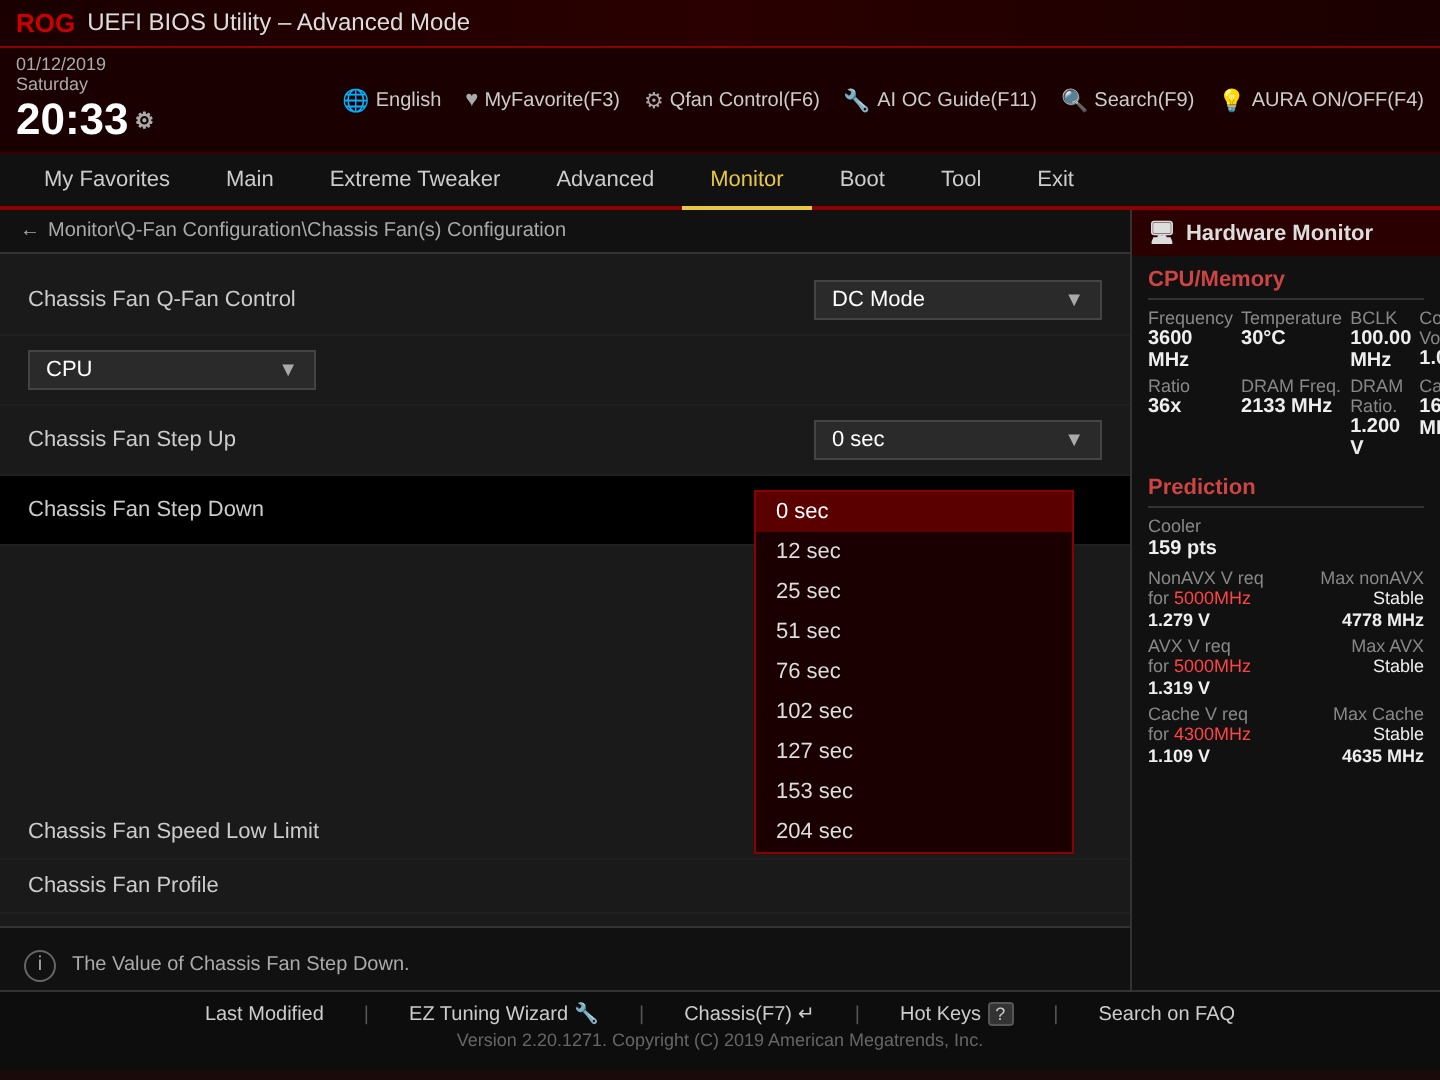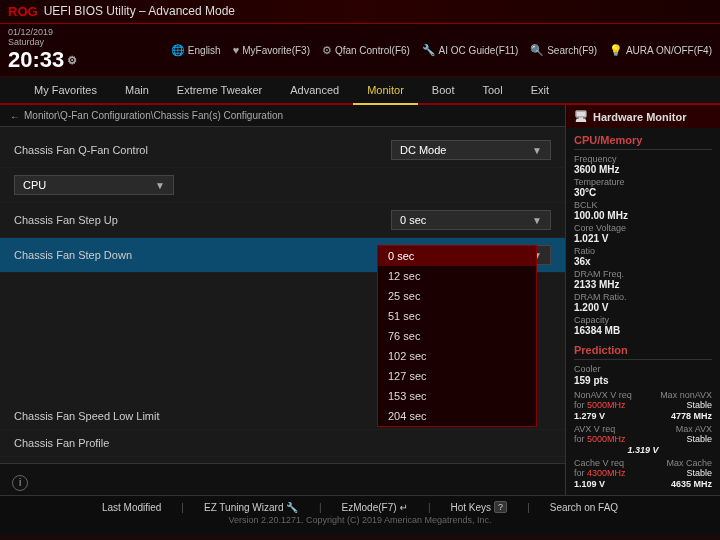--- a/index.html
+++ b/index.html
@@ -62,21 +62,21 @@
       cursor: pointer;
     }
     .info-item .icon-sym { color: #aaa; font-size: 11px; }
 
     
     .nav-bar {
       background: #111;
       border-bottom: 2px solid #8b0000;
       display: flex;
       align-items: center;
-      padding: 0 20px;
+      padding: 0 8px;
     }
     .nav-item {
       padding: 7px 14px;
       color: #ccc;
       cursor: pointer;
       font-size: 11px;
       white-space: nowrap;
     }
     .nav-item.active {
       color: #e8c840;
@@ -114,29 +114,29 @@
     .settings-area {
       padding: 6px 0;
     }
     .setting-row {
       display: flex;
       align-items: center;
       padding: 7px 14px;
       border-bottom: 1px solid #1f1f1f;
     }
     .setting-row.highlighted {
-      background: #0c4a6e;
+      background: #000000;
     }
     .setting-label {
       flex: 1;
       color: #ccc;
       font-size: 11px;
     }
     .setting-control {
-      width: 160px;
+      width: 144px;
       background: #2a2a2a;
       border: 1px solid #444;
       color: #fff;
       padding: 3px 8px;
       font-size: 11px;
       display: flex;
       align-items: center;
       justify-content: space-between;
       cursor: pointer;
     }
@@ -200,21 +200,21 @@
     .hw-section-title {
       color: #cc4444;
       font-size: 11px;
       font-weight: bold;
       border-bottom: 1px solid #333;
       padding-bottom: 3px;
       margin-bottom: 4px;
     }
     .hw-grid {
       display: grid;
-      grid-template-columns: 1fr;
+      grid-template-columns: 1fr 1fr 1fr 1fr;
       gap: 2px 4px;
       margin-bottom: 8px;
     }
     .hw-cell-label { color: #888; font-size: 9px; }
     .hw-cell-value { color: #eee; font-size: 10px; font-weight: bold; }
     .prediction-section { margin-top: 4px; }
     .prediction-title { color: #cc4444; font-size: 11px; font-weight: bold; border-bottom: 1px solid #333; padding-bottom: 3px; margin-bottom: 4px; }
     .pred-label { color: #888; font-size: 9px; margin-bottom: 1px; }
     .pred-value { color: #eee; font-size: 10px; font-weight: bold; margin-bottom: 4px; }
 
@@ -367,20 +367,21 @@
       <div class="setting-row">
         <span class="setting-label">Chassis Fan Profile</span>
       </div>
 
     </div>
 
     <div class="bottom-info">
       <div class="info-icon">
         <span>i</span>
       </div>
+      <span>The Value of Chassis Fan Step Down.</span>
     </div>
 
   </div>
 
   <div class="right-panel">
     <div class="hw-monitor-title">
       <span>🖥</span>
       <span>Hardware Monitor</span>
     </div>
 
@@ -433,21 +434,21 @@
         </div>
         <div style="display:flex; justify-content:space-between; margin-bottom:3px;">
           <span style="color:#eee; font-weight:bold;">1.279 V</span>
           <span style="color:#eee; font-weight:bold;">4778 MHz</span>
         </div>
 
         <div style="display:flex; justify-content:space-between; margin-bottom:1px;">
           <span style="color:#888;">AVX V req<br>for <span style="color:#f44;">5000MHz</span></span>
           <span style="color:#888; text-align:right;">Max AVX<br><span style="color:#eee;">Stable</span></span>
         </div>
-        <div style="display:flex; justify-content:center; margin-bottom:3px;font-style:italic;">
+        <div style="display:flex; justify-content:flex-start; margin-bottom:3px;">
           <span style="color:#eee; font-weight:bold;">1.319 V</span>
           <span style="color:#eee; font-weight:bold;"></span>
         </div>
 
         <div style="display:flex; justify-content:space-between; margin-bottom:1px;">
           <span style="color:#888;">Cache V req<br>for <span style="color:#f44;">4300MHz</span></span>
           <span style="color:#888; text-align:right;">Max Cache<br><span style="color:#eee;">Stable</span></span>
         </div>
         <div style="display:flex; justify-content:space-between;">
           <span style="color:#eee; font-weight:bold;text-align:center;">1.109 V</span>
@@ -464,21 +465,21 @@
     <div class="footer-item">
       <span>Last Modified</span>
     </div>
     <span class="footer-divider">|</span>
     <div class="footer-item">
       <span>EZ Tuning Wizard</span>
       <span>🔧</span>
     </div>
     <span class="footer-divider">|</span>
     <div class="footer-item">
-      <span>EzMode(F7)</span>
+      <span>Chassis(F7)</span>
       <span>↵</span>
     </div>
     <span class="footer-divider">|</span>
     <div class="footer-item">
       <span>Hot Keys</span>
       <span class="kbd">?</span>
     </div>
     <span class="footer-divider">|</span>
     <div class="footer-item">
       <span>Search on FAQ</span>

